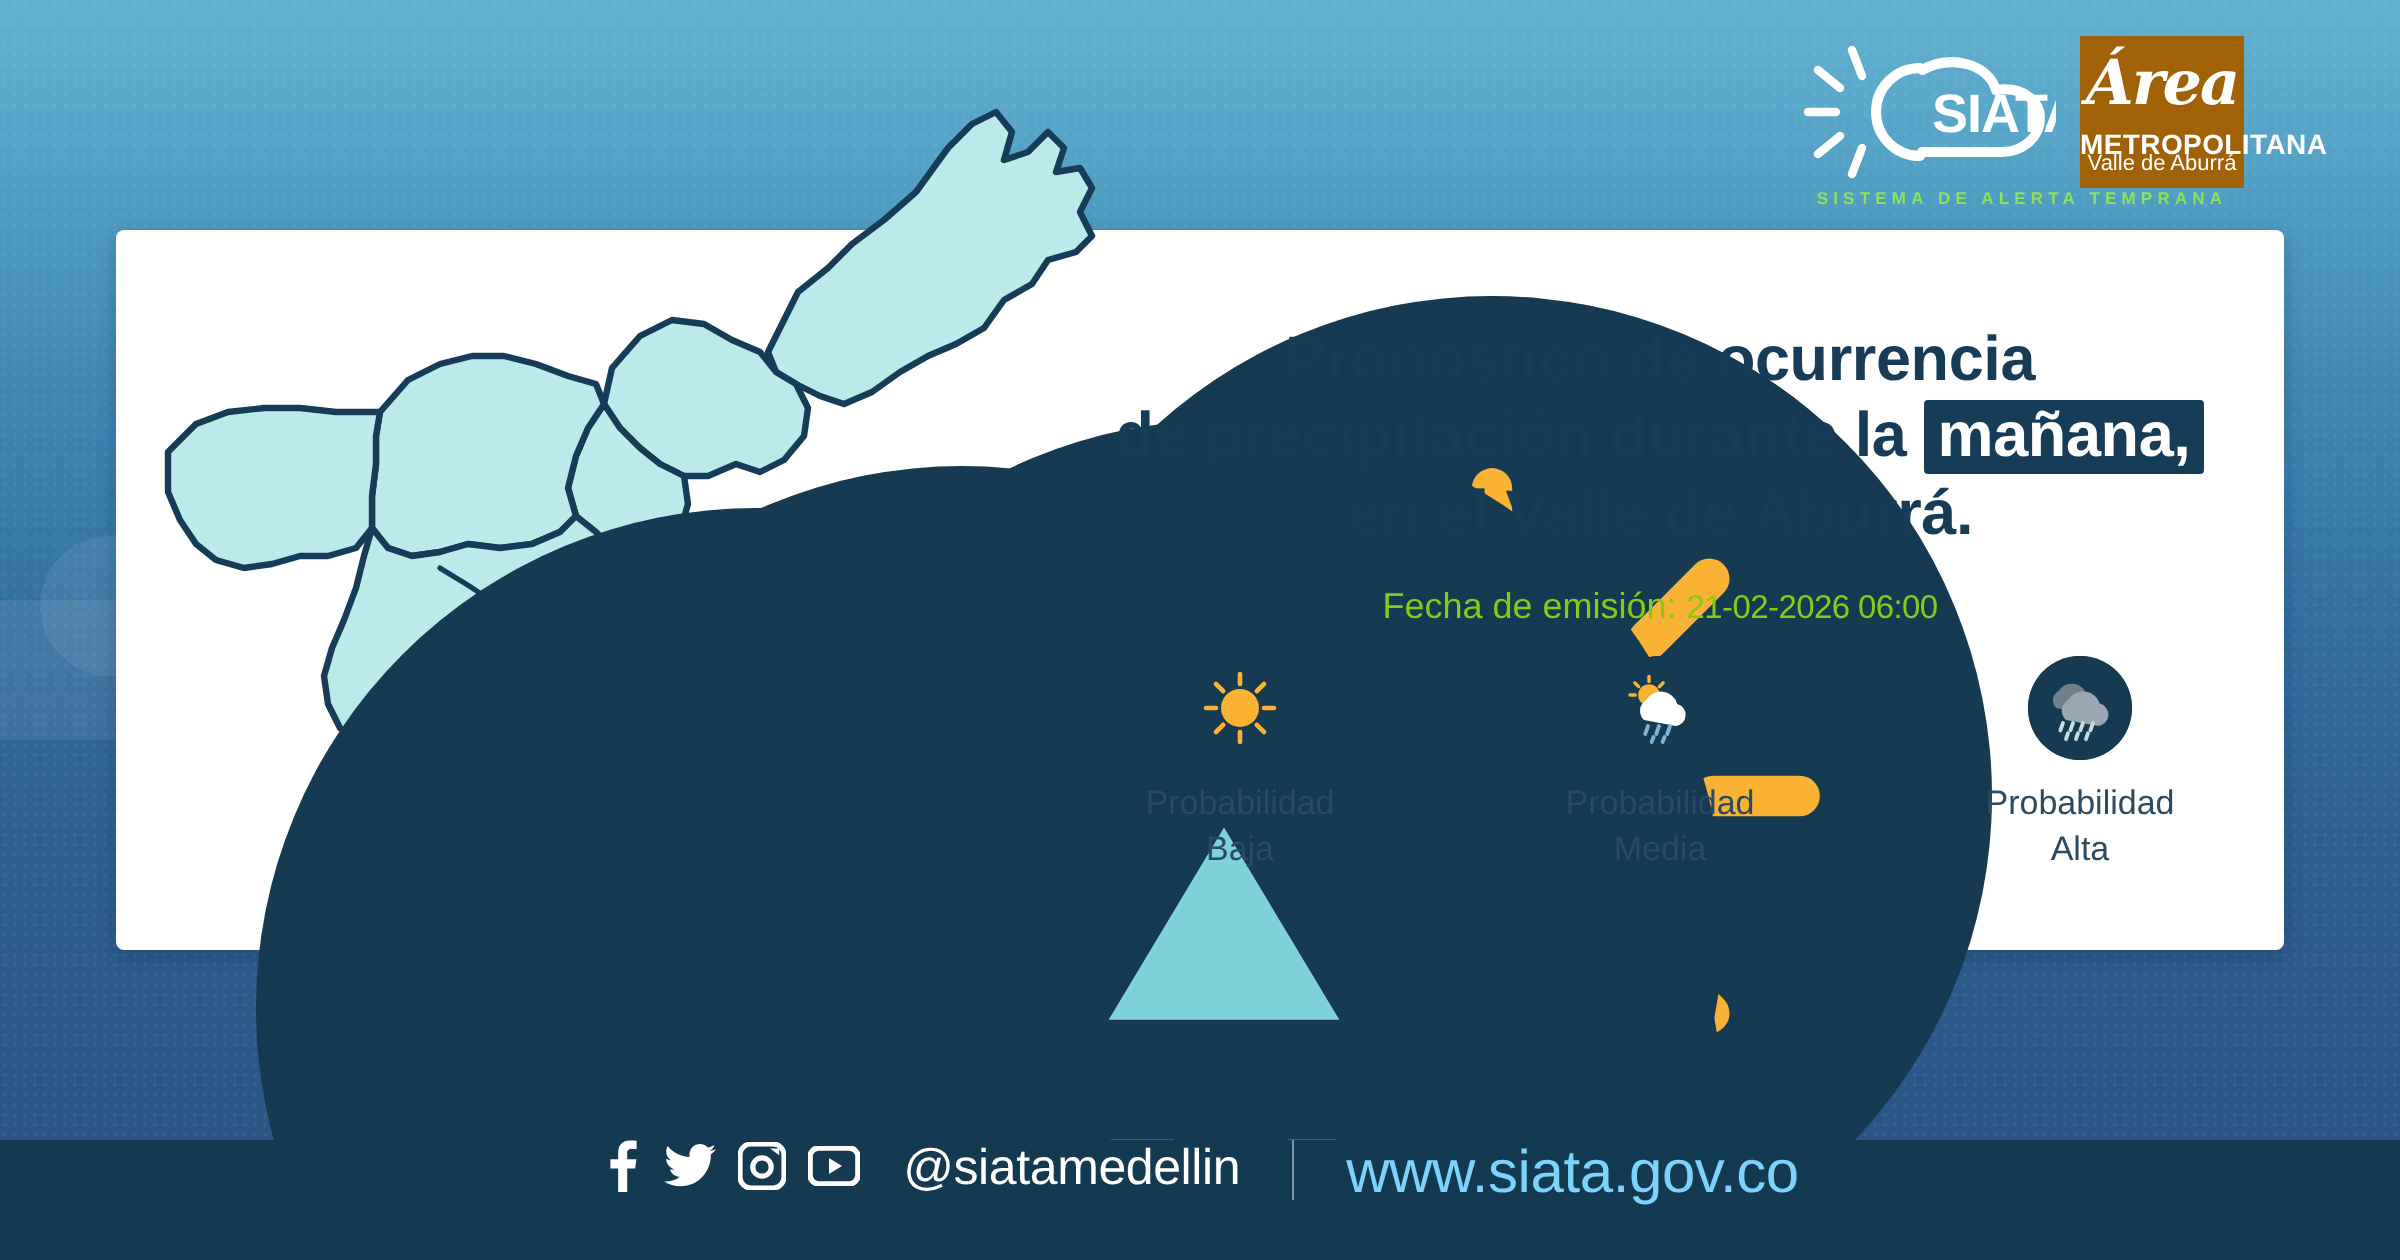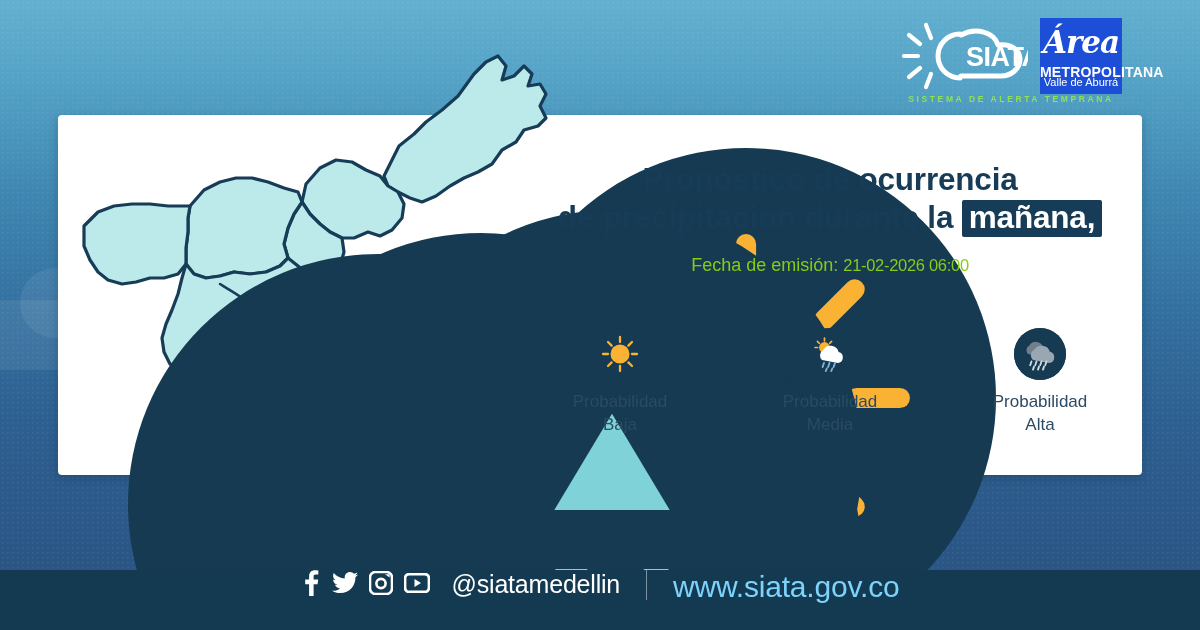--- a/index.html
+++ b/index.html
@@ -25,21 +25,21 @@
   .bg-noise{
     position:absolute;left:0;top:0;width:1200px;height:570px;opacity:.30;
     background-image:radial-gradient(rgba(255,255,255,.18) 1px, transparent 1px);
     background-size:5px 5px;
   }
 
   
   .header-logos{position:absolute;left:890px;top:14px;width:250px;height:100px;}
   .siata-logo{position:absolute;left:8px;top:4px;width:130px;height:76px;}
   .area-logo{
-    position:absolute;left:1040px;top:18px;width:82px;height:76px;background:#1d4ed8;
+    position:absolute;left:1040px;top:18px;width:82px;height:76px;background:#a16207;
   }
   .area-script{
     position:absolute;left:0;right:0;top:2px;height:44px;
     color:#ffffff;font-family:"DejaVu Serif",serif;font-style:italic;
     font-size:31px;font-weight:700;text-align:center;line-height:44px;letter-spacing:-1px;
   }
   .area-l1{
     position:absolute;left:0;right:0;top:46px;color:#fff;font-size:14px;
     font-weight:700;text-align:center;letter-spacing:.2px;
   }
@@ -390,20 +390,21 @@
     </div>
   </div>
 
   <div class="panel">
     <div class="title">
       <div>Pronóstico de ocurrencia</div>
       <div>
         <span>de precipitación durante la</span>
         <span class="hl">mañana,</span>
       </div>
+      <div>en el Valle de Aburrá.</div>
     </div>
 
     <div class="fecha">
       <span>Fecha de emisión:</span>
       <span class="val">21-02-2026 06:00</span>
     </div>
 
     <div class="legend">
 
       <div class="legend-item">

